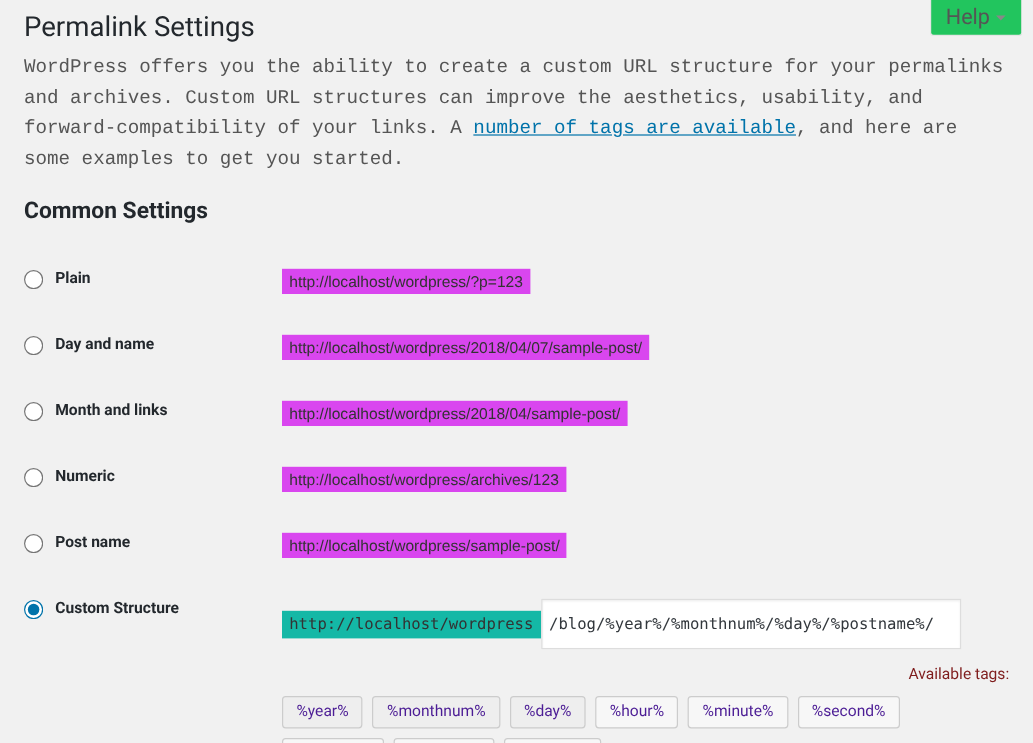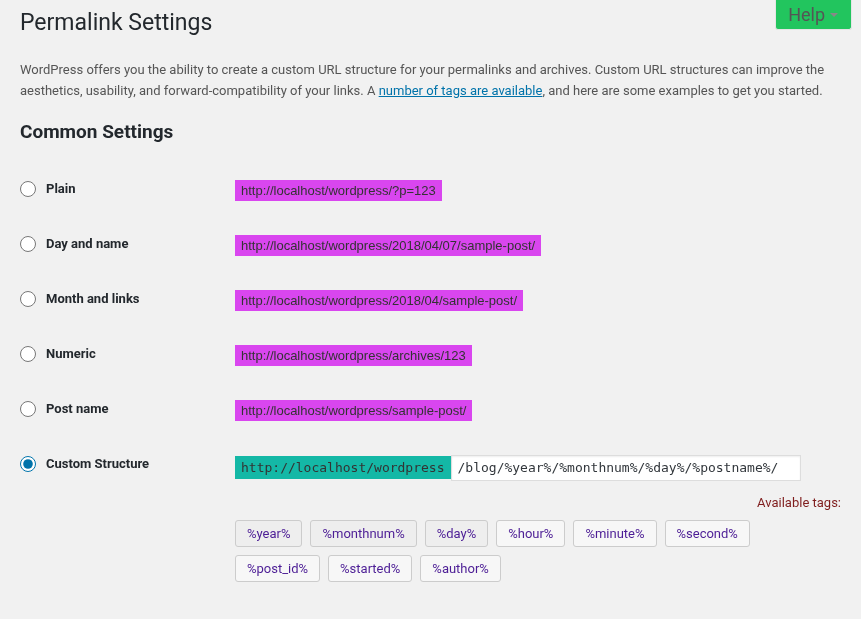--- a/index.html
+++ b/index.html
@@ -33,41 +33,41 @@
   }
   .help-btn svg { width: 10px; height: 10px; fill: #888; }
   h1 {
     font-size: 23px;
     font-weight: 400;
     color: #23282d;
     padding: 9px 0 4px 0;
     margin: 0;
   }
   p.intro {
-    font-size: 13px;
+    font-size: 16px;
     color: #555;
     line-height: 1.6;
-    margin: 20px 0 18px 0;
+    margin: 4px 0 18px 0;
+    font-family: Liberation Mono, monospace;
   }
   a { color: #0073aa; text-decoration: underline; cursor: pointer; }
   h2.section {
     font-size: 19px;
     font-weight: 700;
     color: #23282d;
     margin: 16px 0 20px 0;
   }
   .option-row {
     display: flex;
     align-items: flex-start;
     padding: 17px 0;
   }
   .option-label {
     width: 215px;
     display: flex;
-    align-items: center;
     gap: 10px;
     flex-shrink: 0;
     padding-top: 1px;
   }
   .option-label input[type="radio"] {
     width: 16px;
     height: 16px;
     margin: 0;
     accent-color: #0073aa;
     cursor: pointer;
@@ -99,21 +99,21 @@
     color: #333;
   }
   input.struct {
     font-family: Consolas, Monaco, monospace;
     font-size: 13px;
     border: 1px solid #ddd;
     box-shadow: inset 0 1px 2px rgba(0,0,0,.07);
     background: #fff;
     color: #32373c;
     padding: 4px 6px;
-    height: 26px;
+    height: 42px;
     width: 350px;
   }
   .available-tags {
     margin-top: 14px;
   }
   .available-tags-label {
     font-size: 13px;
     color: #7f1d1d;
     margin-bottom: 10px;
     text-align: right;

